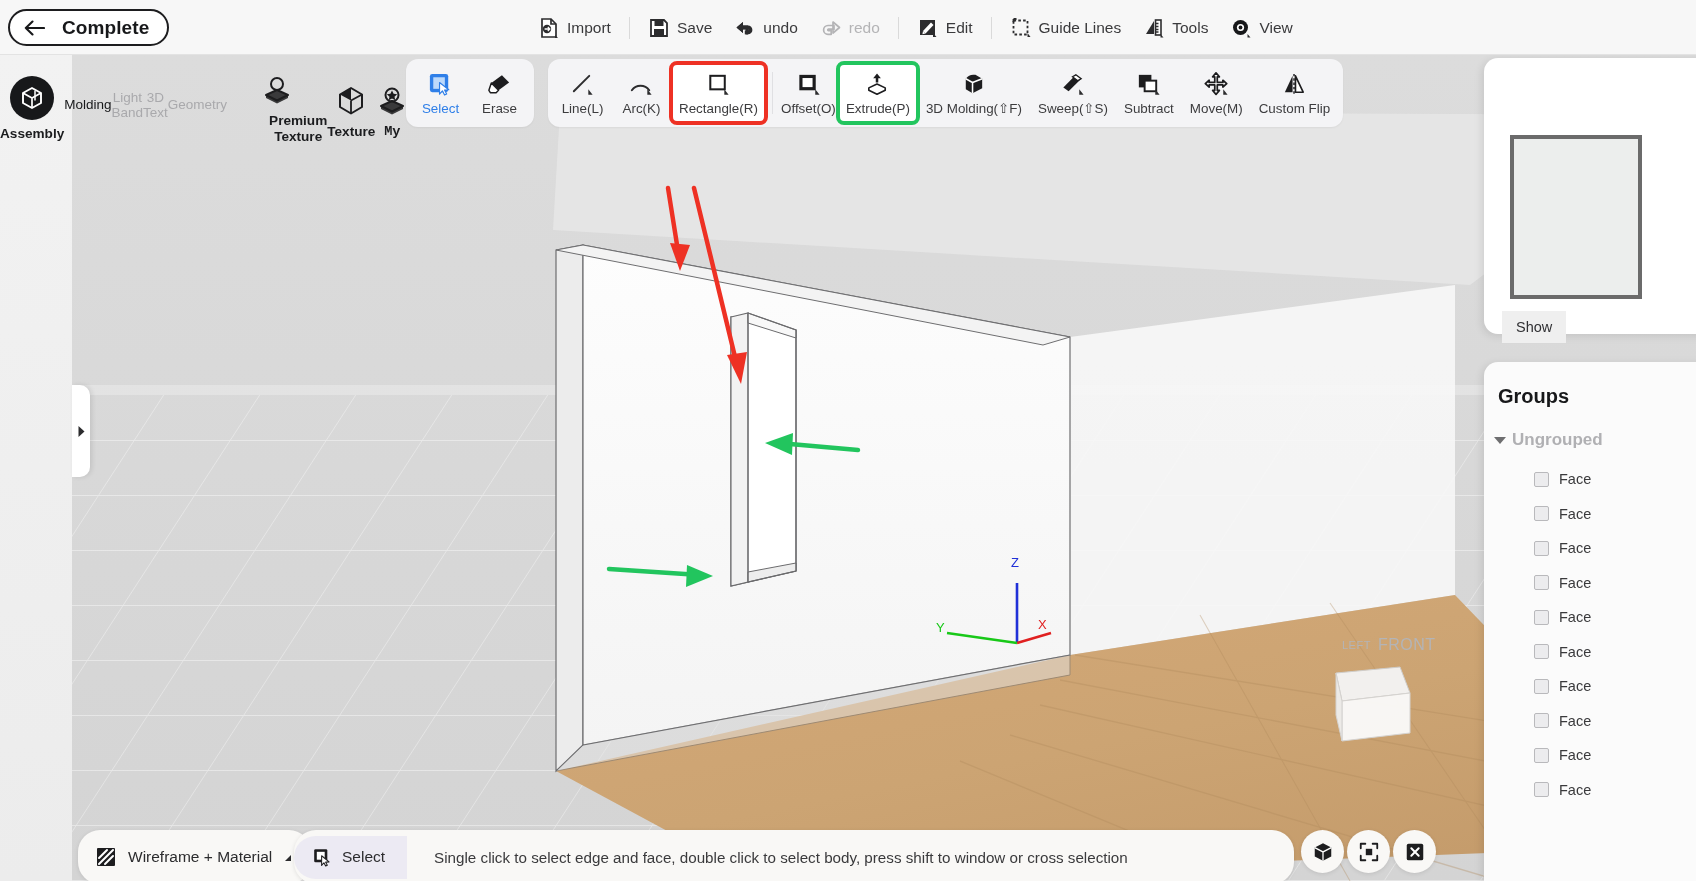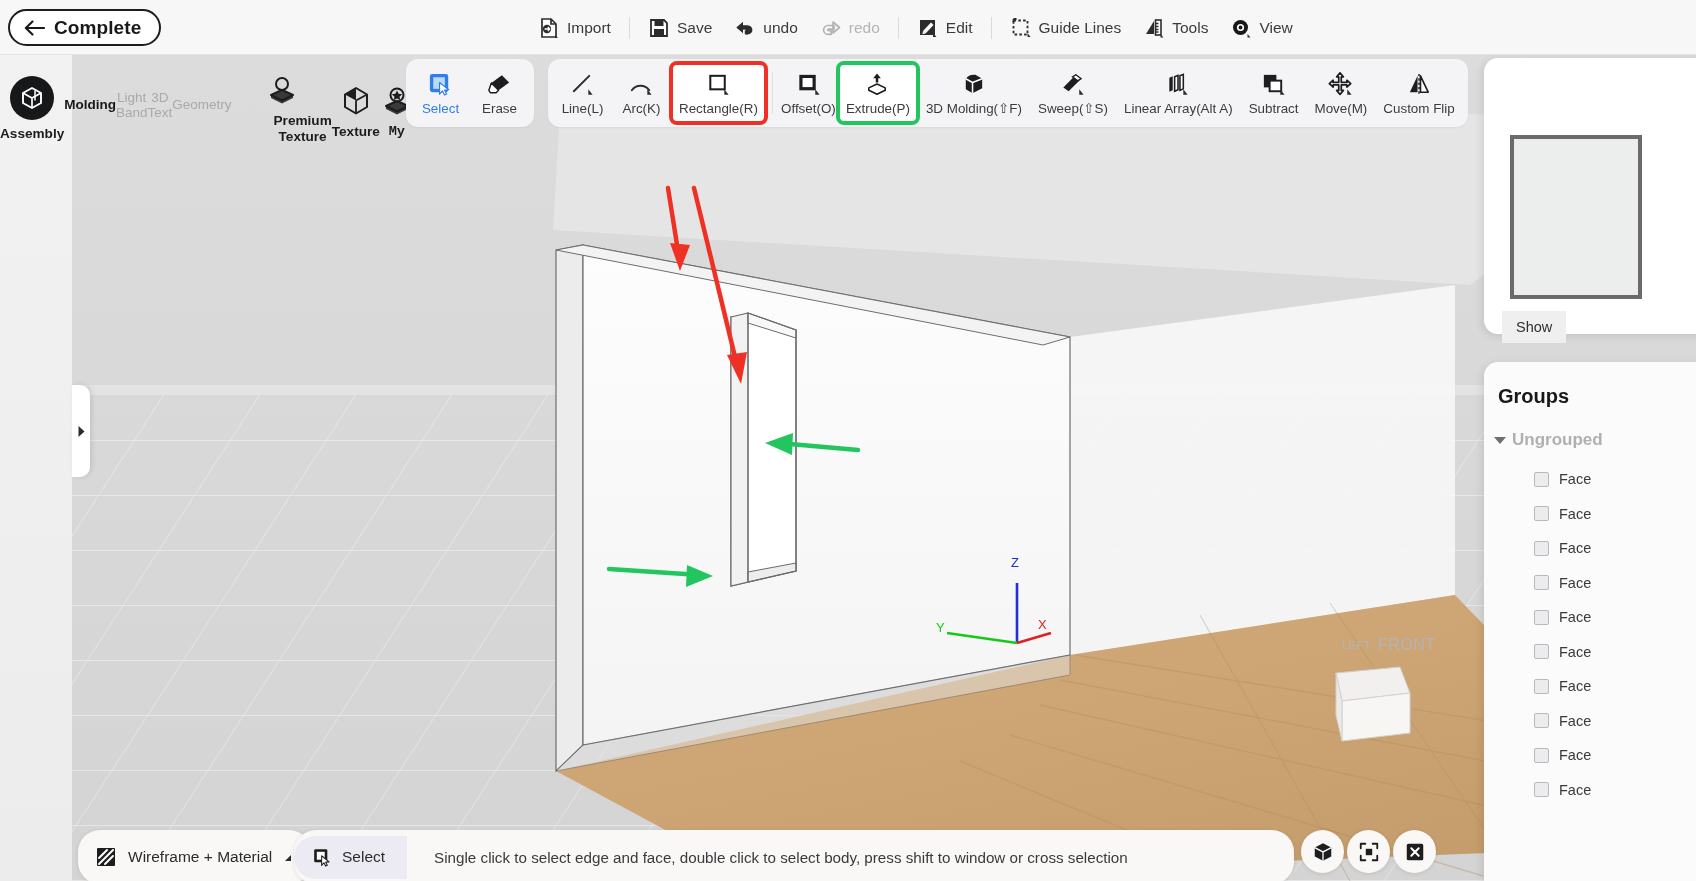--- a/index.html
+++ b/index.html
@@ -19,21 +19,21 @@
     z-index: 40;
   }
   .complete-btn {
     position: absolute; left: 8px; top: 9px;
     height: 37px; padding: 0 18px 0 14px;
     display: flex; align-items: center; gap: 9px;
     border: 2px solid #1d1d1f; border-radius: 19px;
     background: #fff; cursor: pointer;
   }
   .complete-btn .lbl {
-    font-size: 19px; font-weight: bold; color: #17181a; letter-spacing: .1px;
+    font-size: 19px; font-weight: bold; color: #17181a; letter-spacing: .1px; margin-left: 8px;
   }
   .arrow-left { width: 21px; height: 16px; display:block; }
 
   .menu-group {
     position: absolute; left: 527px; top: 0; height: 55px;
     display: flex; align-items: center; gap: 0px;
   }
   .menu-item {
     display: flex; align-items: center; gap: 7px;
     padding: 6px 11px; border-radius: 6px; cursor: pointer;
@@ -79,21 +79,21 @@
   .sb-ico-item { display:flex; flex-direction:column; align-items:center; cursor:pointer; margin-top: 8px; }
   .sb-circle {
     width: 44px; height: 44px; border-radius: 50%;
     background: #17181a; display: flex; align-items: center; justify-content: center;
   }
   .sb-lbl { font-size: 13.6px; font-weight: bold; color: #1b1c1e; margin-top: 6px; text-align:center; line-height:1.15;}
   .sb-sep { width: 44px; height: 1px; background: #cfcfcf; margin: 13px auto; }
   .sb-text {
     font-size: 13.5px; color: #a9a9ac; text-align: center; padding: 6px 0; cursor: pointer;
   }
-  .sb-text.sel { color: #17181a; font-weight: bold; }
+  .sb-text.sel { color: #17181a; font-weight: normal; }
   .sb-svg-ico { width: 34px; height: 34px; display:block; }
 
   .sb-handle {
     position: absolute; left: 72px; top: 385px;
     width: 18px; height: 92px;
     background: #fff; border-radius: 0 10px 10px 0;
     box-shadow: 2px 0 5px rgba(0,0,0,.10);
     display: flex; align-items: center; justify-content: center; cursor: pointer; z-index: 31;
   }
 
@@ -443,29 +443,20 @@
 
       <div class="tool wide">
         <svg class="ti" viewBox="0 0 28 28">
           <path d="M17.5 4 L23 8 L10 21 L4.5 17 Z" fill="#1d1d1f"></path>
           <path d="M17.5 4 L23 8 L19.5 10 L14 6 Z" fill="#fff" stroke="#1d1d1f" stroke-width="1.3"></path>
           <path d="M21 19 L25.5 24.5 H21 Z" fill="#2c2c2e"></path>
         </svg>
         <span class="tl">Sweep(⇧S)</span>
       </div>
 
-      <div class="tool wide">
-        <svg class="ti" viewBox="0 0 28 28">
-          <path d="M4.5 7 L8 5.5 V20 L4.5 21.5 Z" fill="#1d1d1f"></path>
-          <path d="M10 6 L13.5 4.5 V19.5 L10 21 Z" fill="#fff" stroke="#1d1d1f" stroke-width="1.6"></path>
-          <path d="M15.5 5 L19 3.5 V18.5 L15.5 20 Z" fill="#fff" stroke="#1d1d1f" stroke-width="1.6"></path>
-          <path d="M19 19 L23.5 24.5 H19 Z" fill="#2c2c2e"></path>
-        </svg>
-        <span class="tl">Linear Array(Alt A)</span>
-      </div>
 
       <div class="tool wide">
         <svg class="ti" viewBox="0 0 28 28">
           <rect x="4" y="4" width="13" height="13" fill="#1d1d1f"></rect>
           <rect x="10" y="10" width="12" height="11" fill="#fff" stroke="#1d1d1f" stroke-width="2"></rect>
           <path d="M21 19 L25.5 24.5 H21 Z" fill="#2c2c2e"></path>
         </svg>
         <span class="tl">Subtract</span>
       </div>
 

